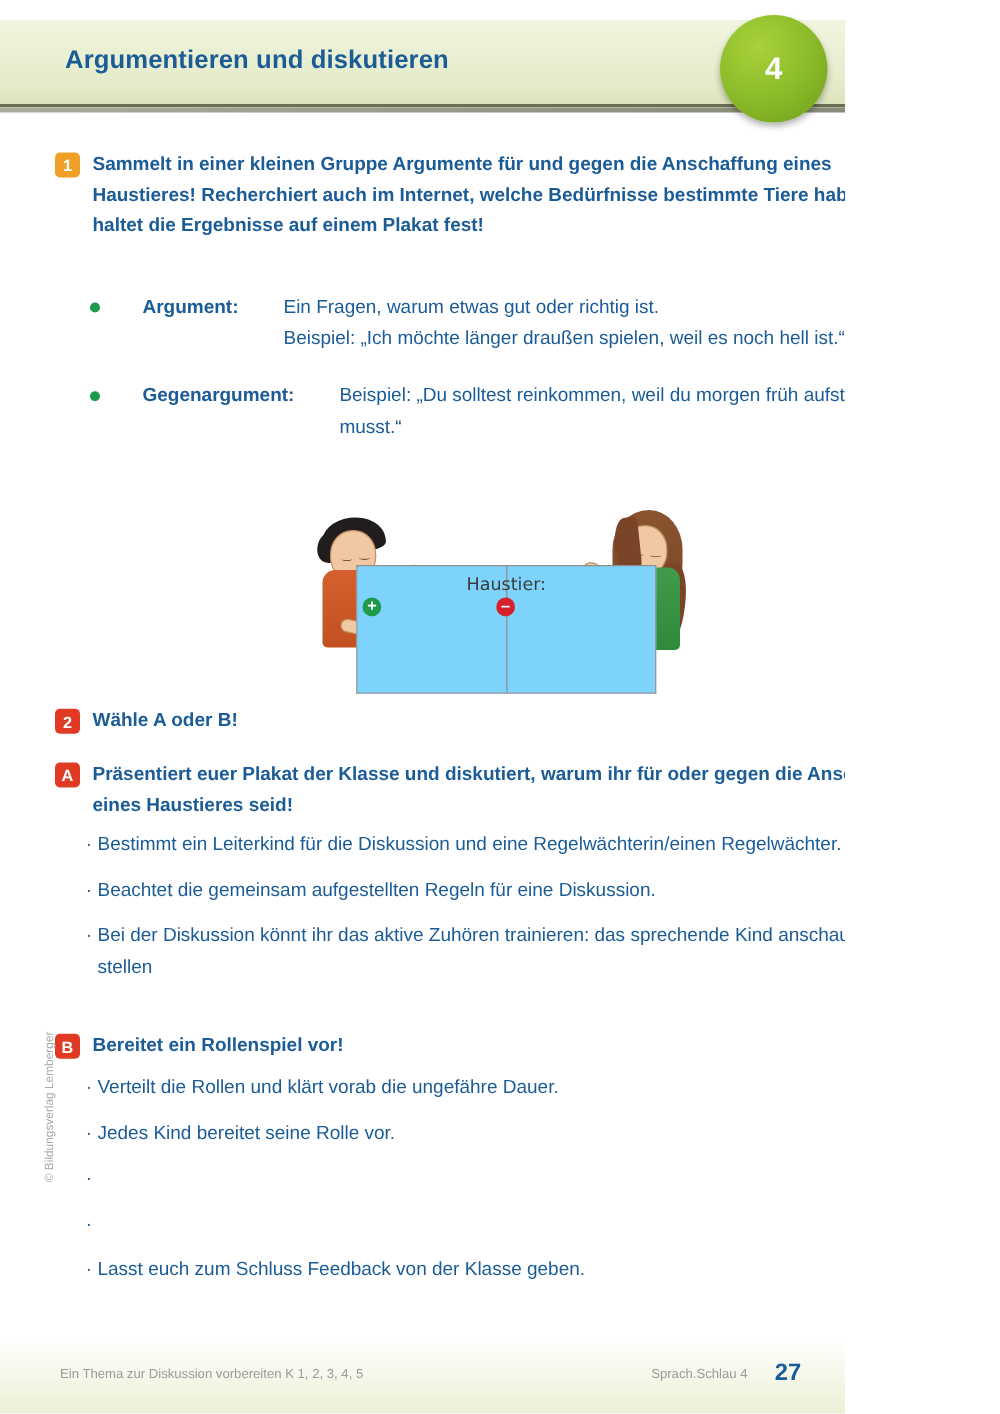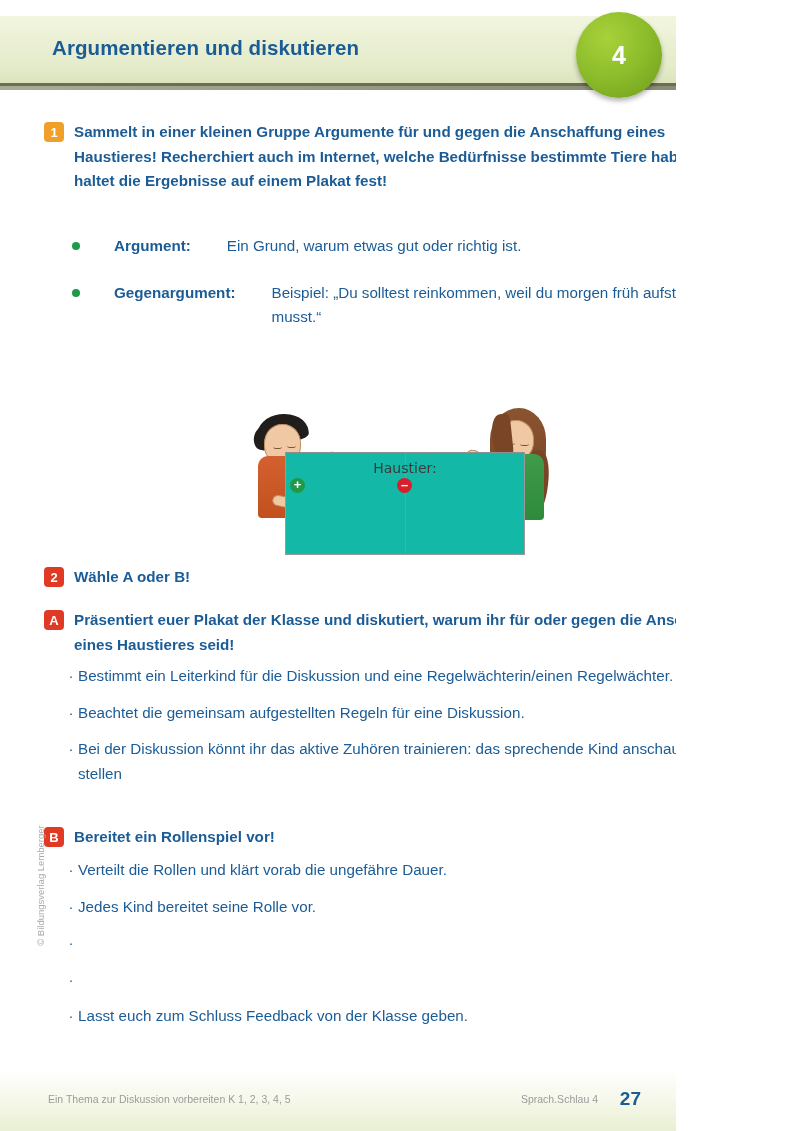--- a/index.html
+++ b/index.html
@@ -133,21 +133,21 @@
     top: 404px;
     width: 330px;
     height: 160px;
   }
   .poster {
     position: absolute;
     left: 45px;
     top: 48px;
     width: 240px;
     height: 103px;
-    background: #14b8a6;
+    background: #7dd3fc;
     border: 1px solid #9a9a9a;
     border-top: 1px solid #8f8f8f;
   }
   .poster-divider {
     position: absolute;
     left: 50%;
     top: 0;
     width: 1px;
     height: 100%;
     background: #8f8f8f;
@@ -354,21 +354,22 @@
     <div class="badge orange">1</div>
     <div class="task-text">Sammelt in einer kleinen Gruppe Argumente für und gegen die Anschaffung eines Haustieres! Recherchiert auch im Internet, welche Bedürfnisse bestimmte Tiere haben und haltet die Ergebnisse auf einem Plakat fest!</div>
   </div>
 
   <div class="defs">
 
     <div class="def-block">
       <span class="def-bullet"></span>
       <span class="def-term">Argument:</span>
       <span class="def-body">
-        <span>Ein Grund, warum etwas gut oder richtig ist.</span>
+        <span>Ein Fragen, warum etwas gut oder richtig ist.</span>
+        <span class="ex">Beispiel: „Ich möchte länger draußen spielen, weil es noch hell ist.“</span>
       </span>
     </div>
 
     <div class="def-block" style="margin-top:22px;">
       <span class="def-bullet"></span>
       <span class="def-term">Gegenargument:</span>
       <span class="def-body">
         <span class="ex">Beispiel: „Du solltest reinkommen, weil du morgen früh aufstehen musst.“</span>
       </span>
     </div>

